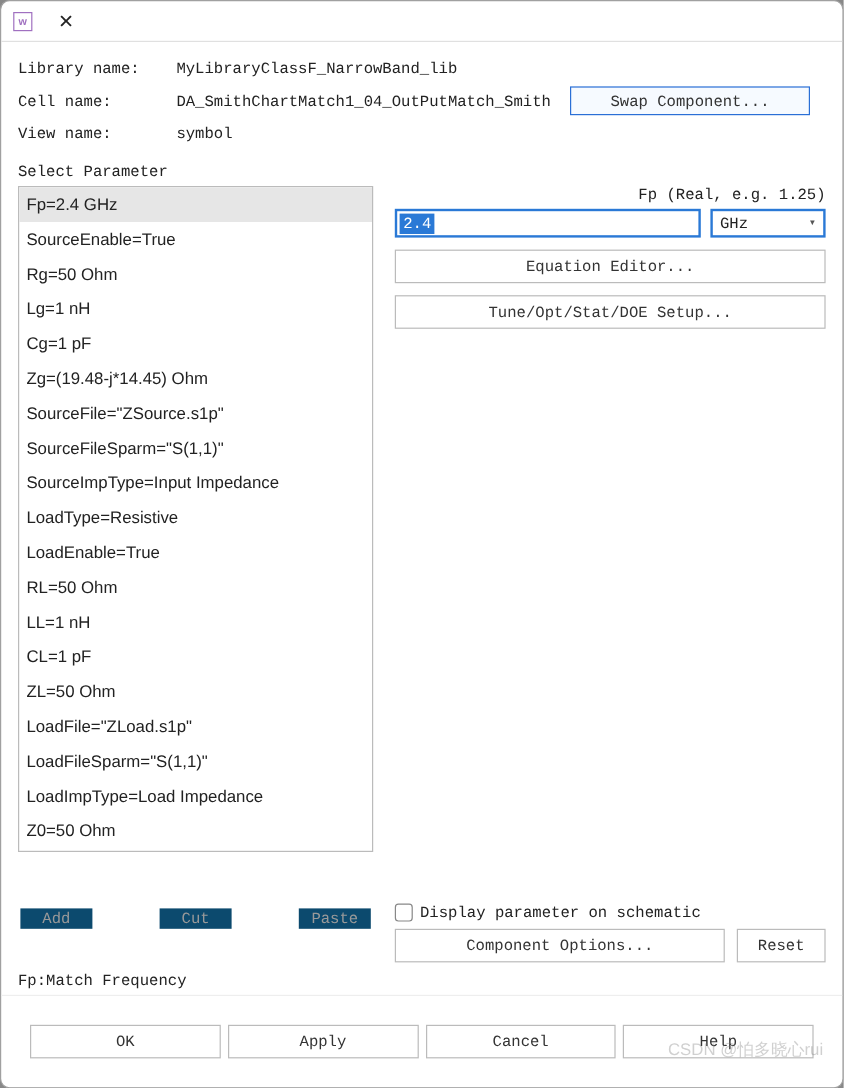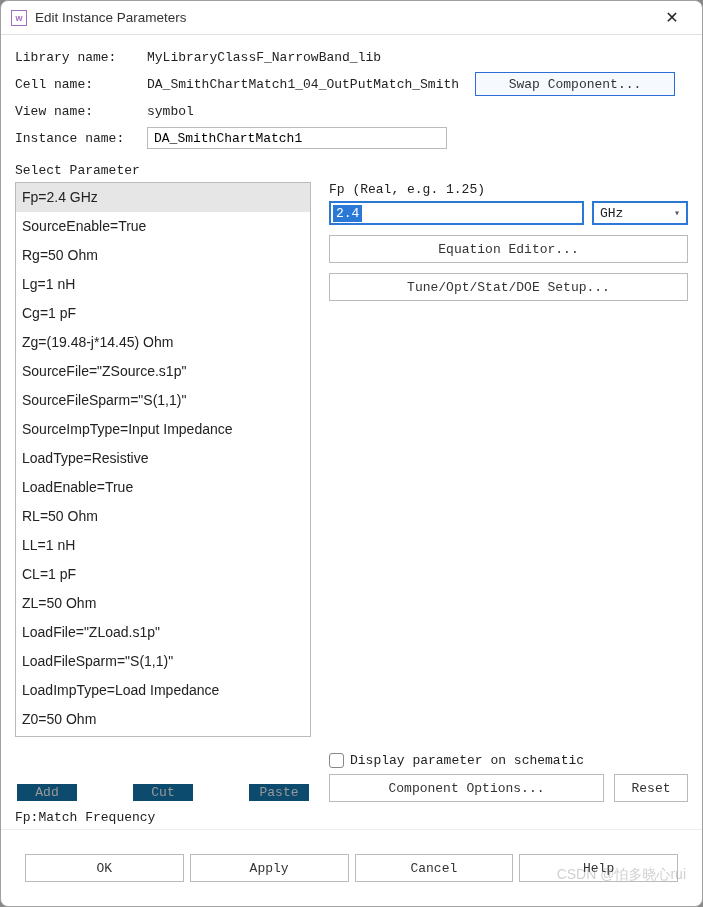--- a/index.html
+++ b/index.html
@@ -109,21 +109,21 @@
     line-height: 25px;
   }
   .param-item.selected { background: #e6e6e6; }
   .btn-row { display:flex; margin-top: 6px; justify-content: space-between; padding: 0 2px;}
   .flat-btn {
     background:#0c4a6e; border:none; color:#999;
     font-family:"Courier New",monospace; font-size:13px;
     width: 60px; cursor:pointer;
   }
   .right-col { flex:1; display:flex; flex-direction:column; }
-  .fp-label { margin-bottom:4px; }
+  .fp-label { margin-bottom:4px;text-align:right; }
   .fp-input-row { display:flex; gap:8px; margin-bottom:10px;}
   .fp-input {
     flex:1; border:2px solid #2a79d6; height:24px;
     font-family:"Courier New",monospace; font-size:13px;
     color:#fff; padding:0;
     position:relative; background:#fff;
   }
   .fp-input-sel {
     background:#2a79d6; color:#fff; padding:1px 3px;
     font-family:"Courier New",monospace; font-size:13px;
@@ -170,21 +170,20 @@
     color:rgba(120,120,120,0.35); font-size:14px;
     font-family:Arial,sans-serif; pointer-events:none;
   }
 </style>
 </head>
 <body>
 
 <div class="window">
   <div class="titlebar">
     <div class="app-icon">w</div>
-    <div class="title">Edit Instance Parameters</div>
     <div class="close">✕</div>
   </div>
 
   <div class="content">
 
     <div class="hdr-row">
       <div class="hdr-label">Library name:</div>
       <div class="hdr-value">MyLibraryClassF_NarrowBand_lib</div>
     </div>
 
@@ -192,24 +191,20 @@
       <div class="hdr-label">Cell name:</div>
       <div class="hdr-value" style="flex:0 0 320px; overflow:hidden;">DA_SmithChartMatch1_04_OutPutMatch_Smith</div>
       <button class="swap-btn">Swap Component...</button>
     </div>
 
     <div class="hdr-row">
       <div class="hdr-label">View name:</div>
       <div class="hdr-value">symbol</div>
     </div>
 
-    <div class="hdr-row">
-      <div class="hdr-label">Instance name:</div>
-      <input class="hdr-input" value="DA_SmithChartMatch1" style="">
-    </div>
 
     <div class="section-label">Select Parameter</div>
 
     <div class="cols">
       <div class="left-col">
         <div class="param-list" id="param-list">
             <div class="param-item selected">Fp=2.4 GHz</div>
             <div class="param-item">SourceEnable=True</div>
             <div class="param-item">Rg=50 Ohm</div>
             <div class="param-item">Lg=1 nH</div>

